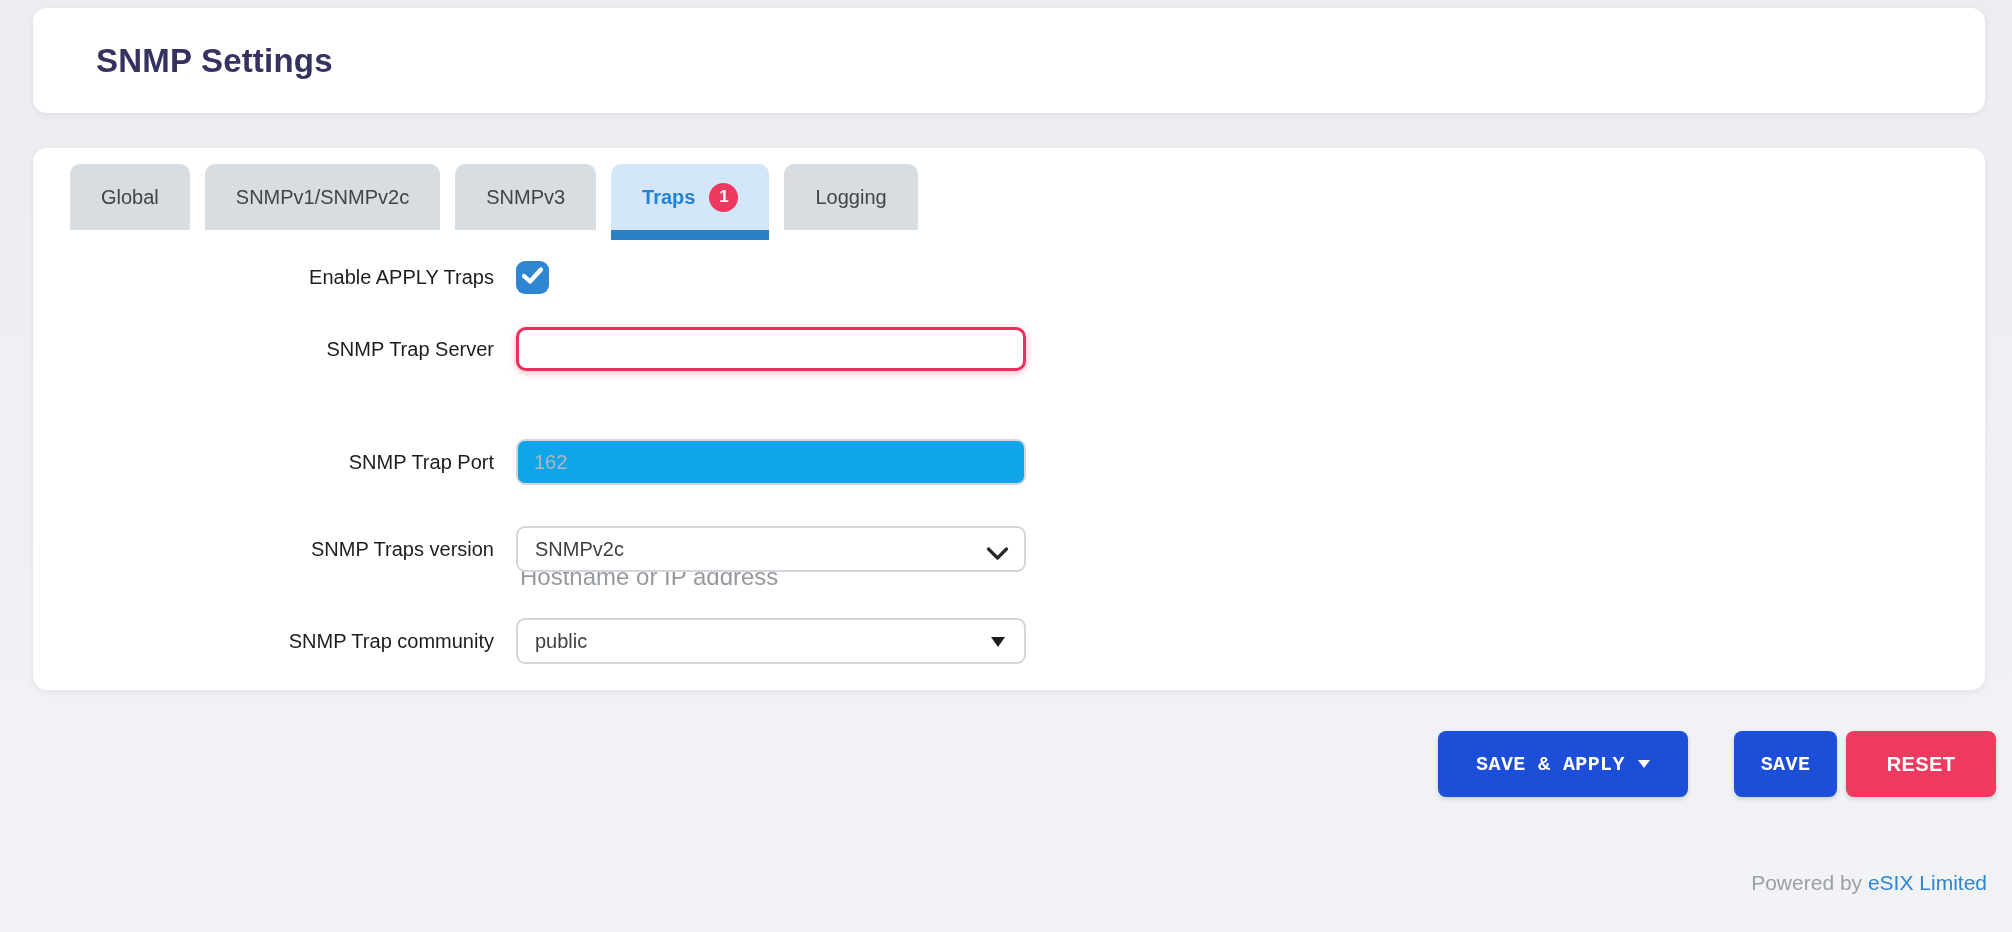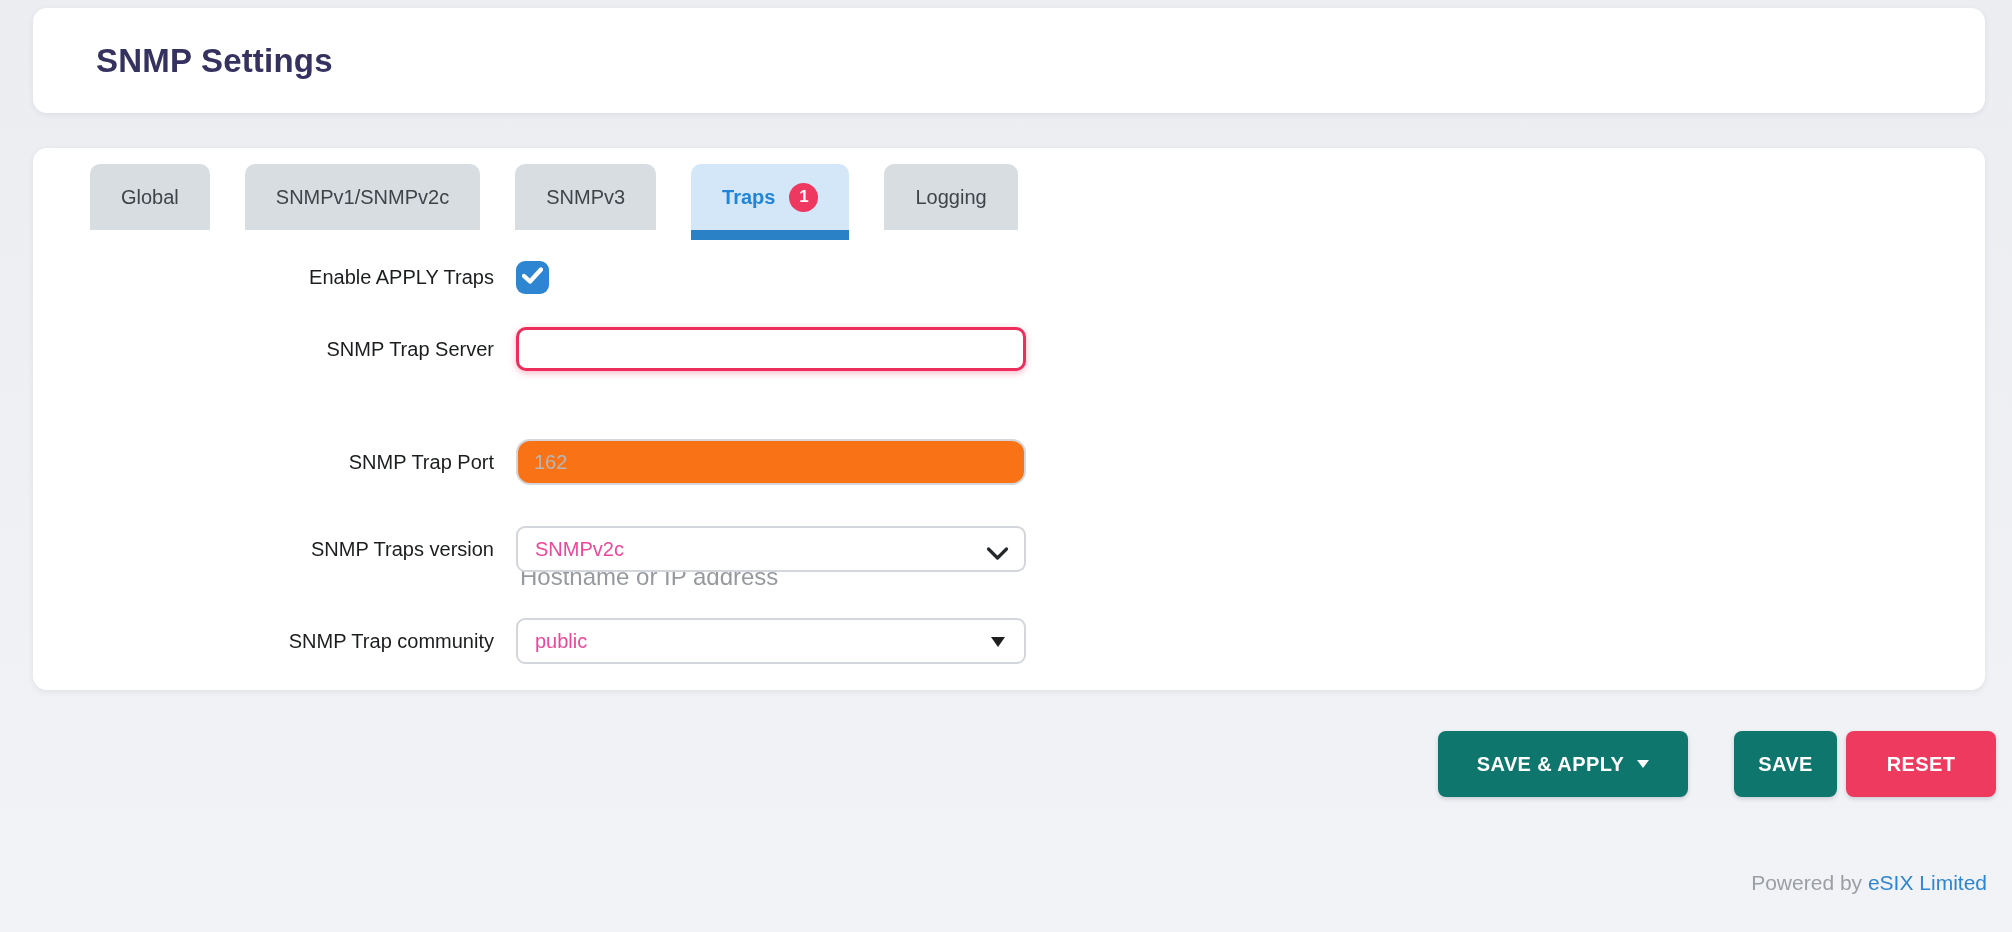--- a/index.html
+++ b/index.html
@@ -45,21 +45,20 @@
     padding: 0 31px;
     display: flex;
     align-items: center;
     background: #d8dde2;
     color: #3f4449;
     font-size: 20px;
     border-radius: 10px 10px 0 0;
     cursor: pointer;
     position: relative;
     white-space: nowrap;
-    margin-left: 20px;
   }
   .tab.active {
     background: #d3e7f8;
     color: #2184d8;
     font-weight: 700;
   }
   .tab.active::after {
     content: "";
     position: absolute;
     left: 0; right: 0;
@@ -125,41 +124,41 @@
     top: 236px;
     font-size: 24px;
     color: #96999d;
   }
 
   .row-port { top: 291px; }
   .row-port .form-label { line-height: 46px; }
   .input-plain {
     height: 46px;
     border: 2px solid #d3d6da;
-    border-radius: 14px;
-    background: #f97316;
+    border-radius: 9px;
+    background: #0ea5e9;
     font-size: 20px;
     padding: 0 16px;
     outline: none;
     font-family: inherit;
     color: #1b1d1f;
   }
   .input-plain::placeholder { color: #b4b7bc; opacity: 1; }
 
   .row-version { top: 378px; }
   .row-version .form-label { line-height: 46px; }
   .row-community { top: 470px; }
   .row-community .form-label { line-height: 46px; }
   .select-box {
     height: 46px;
     border: 2px solid #d3d6da;
     border-radius: 9px;
     background: #ffffff;
     font-size: 20px;
-    color: #ec4899;
+    color: #404040;
     display: flex;
     align-items: center;
     padding: 0 17px;
     cursor: pointer;
     position: relative;
   }
   .select-caret-chevron { position: absolute; right: 15px; top: 15px; }
   .select-caret-triangle {
     position: absolute;
     right: 19px;
@@ -181,21 +180,21 @@
     font-size: 20px;
     font-weight: 700;
     letter-spacing: 0.4px;
     font-family: inherit;
     cursor: pointer;
     display: flex;
     align-items: center;
     justify-content: center;
     box-shadow: 0 2px 4px rgba(20, 40, 70, 0.18);
   }
-  .btn-blue { background: #0f766e; }
+  .btn-blue { background: #1d4ed8; font-family: Liberation Mono, monospace; }
   .btn-red { background: #ee3a5e; }
   .btn-save-apply { left: 1438px; width: 250px; }
   .btn-save { left: 1712px; width: 103px; margin-left: 22px; }
   .btn-reset { left: 1846px; width: 150px; }
   .btn-caret {
     margin-left: 13px;
     width: 0; height: 0;
     border-left: 6px solid transparent;
     border-right: 6px solid transparent;
     border-top: 8px solid #ffffff;

